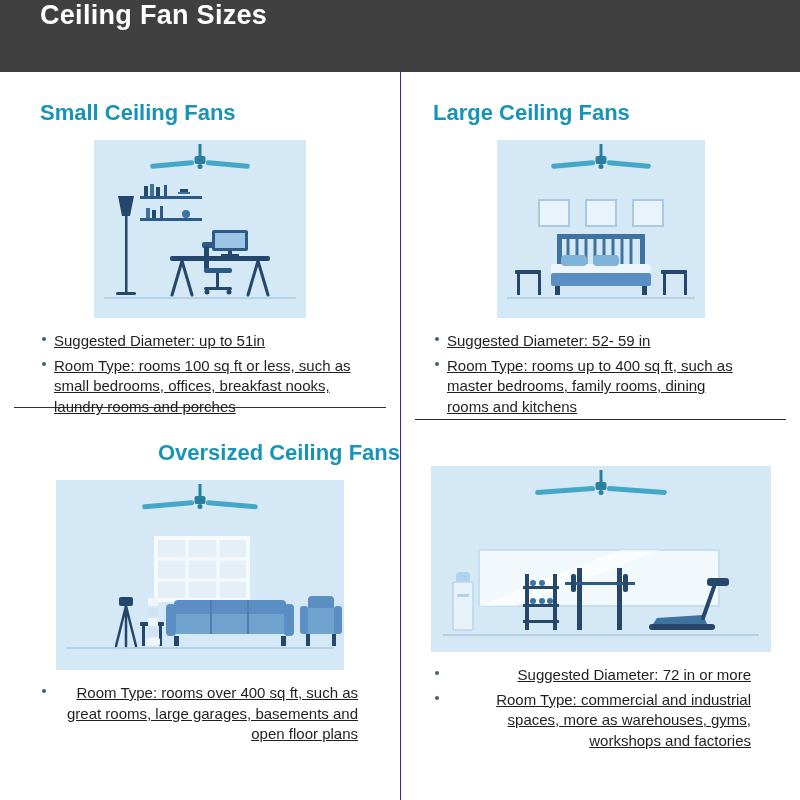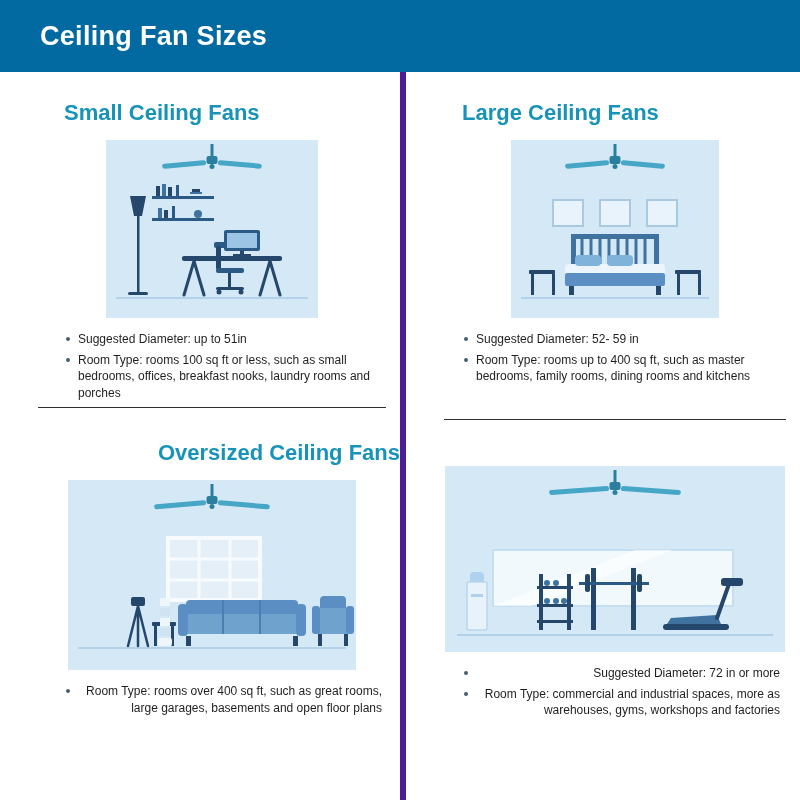--- a/index.html
+++ b/index.html
@@ -6,57 +6,58 @@
   html, body { margin: 0; padding: 0; }
   body {
     width: 800px; height: 800px;
     background: #ffffff;
     font-family: "Liberation Sans", sans-serif;
     color: #1f1f1f;
     overflow: hidden;
   }
   .header {
     height: 72px;
-    background: #0369a1;
+    background: #404040;
     display: flex;
-    align-items: center;
+    align-items: flex-start;
     padding-left: 40px;
   }
   .header h1 {
     margin: 0;
     color: #ffffff;
     font-size: 27px;
     font-weight: bold;
     letter-spacing: 0.3px;
   }
   .content { display: flex; height: 728px; }
-  .col { width: 400px; display: flex; flex-direction: column; padding-left: 24px; }
-  .col-right { border-left: 6px solid #4c1d95; width: 400px; }
+  .col { width: 400px; display: flex; flex-direction: column; }
+  .col-right { border-left: 1px solid #4c1d95; width: 400px; }
   .sec { --inset: 40px; }
   .col-right .sec { --inset: 32px; }
   .sec { padding-top: 28px; }
   .sec.top-left  { height: 335px; }
   .sec.top-right { height: 347px; }
   .sec.bottom { flex: 1; padding-top: 32px; text-align: right; }
   .rule { height: 1px; background: #303030; margin: 0 14px; flex: none; }
   .sec h2 {
     margin: 0 0 0 var(--inset);
     color: #1793b8;
     font-size: 22px;
     font-weight: bold;
   }
   .illu { display: flex; justify-content: center; margin-top: 14px; }
   .bullets {
     list-style: none;
     margin: 13px 0 0 var(--inset);
     padding: 0;
     width: 318px;
-    font-size: 12px;
+    font-size: 15px;
     line-height: 1.38;
     color: #1f1f1f;
+    text-decoration: underline;
   }
   .bullets li { position: relative; padding-left: 14px; margin-bottom: 4px; }
   .bullets li::before {
     content: "";
     position: absolute;
     left: 2px; top: 6px;
     width: 4px; height: 4px;
     border-radius: 50%;
     background: #44606f;
   }

